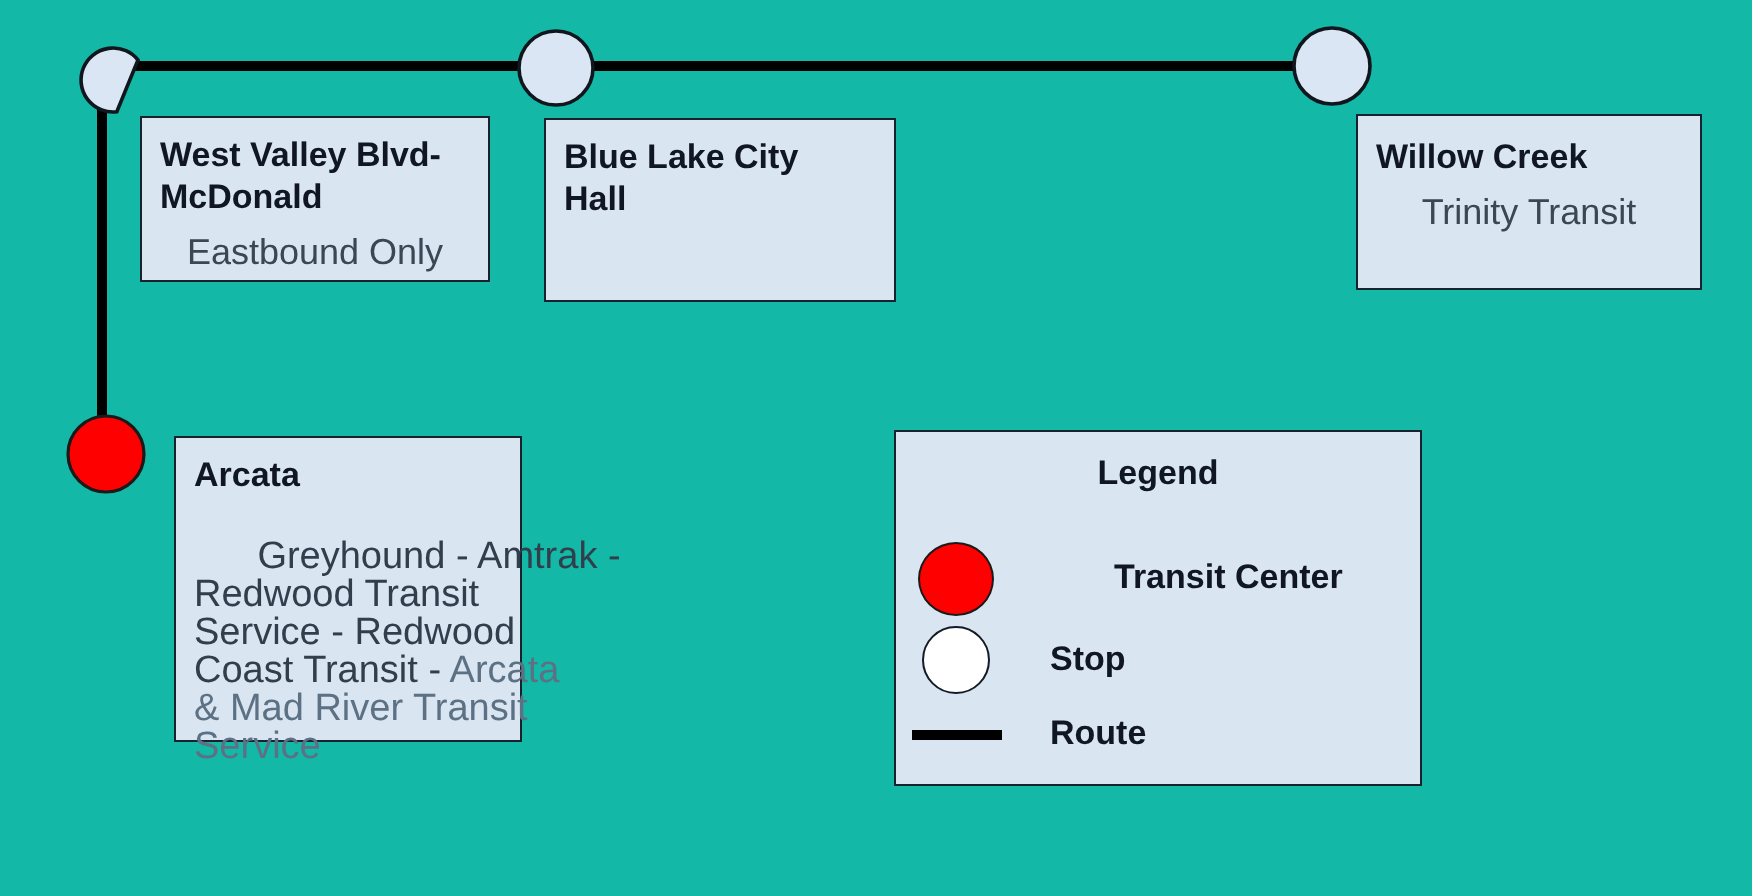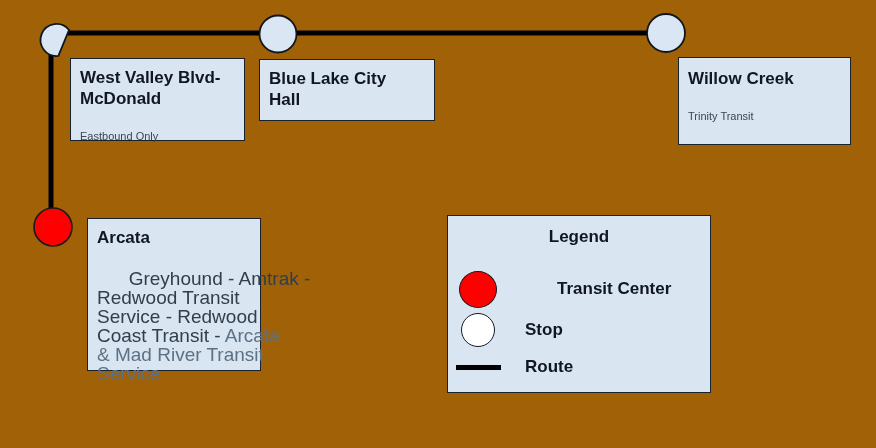--- a/index.html
+++ b/index.html
@@ -1,45 +1,46 @@
 <!DOCTYPE html>
 <html><head>
 <meta charset="utf-8">
 <style>
   html, body { margin: 0; padding: 0; background: #ffffff; }
   .stage {
     position: relative;
     width: 876px;
     height: 448px;
-    background: #a16207;
+    background: #14b8a6;
     font-family: "Liberation Sans", sans-serif;
     overflow: hidden;
   }
   .map-svg { position: absolute; left: 0; top: 0; }
 
   .box {
     position: absolute;
     box-sizing: border-box;
     background: #d9e5f1;
     border: 1.5px solid #18222e;
     padding: 8px 9px;
   }
   .box .title {
     font-weight: bold;
     font-size: 17px;
     line-height: 21px;
     color: #101623;
     white-space: pre;
   }
   .box .sub {
-    font-size: 11px;
+    font-size: 18px;
     line-height: 19px;
     color: #3a4754;
-    margin-top: 18px;
+    margin-top: 8px;
     white-space: pre;
+    text-align: center;
   }
   .box .desc {
     font-size: 19px;
     line-height: 19px;
     margin-top: 2px;
     white-space: pre;
   }
   .desc .part-primary { color: #313e4c; }
   .desc .part-secondary { color: #5d7185; }
 
@@ -100,21 +101,21 @@
 
     <circle cx="53" cy="227" r="19" fill="#fe0000" stroke="#1a1a1a" stroke-width="1.6"></circle>
   </svg>
 
   <div class="box" style="left:70px; top:58px; width:175px; height:83px;">
     <div class="title">West Valley Blvd-
 McDonald</div>
     <div class="sub">Eastbound Only</div>
   </div>
 
-  <div class="box" style="left:259px; top:59px; width:176px; height:62px;">
+  <div class="box" style="left:272px; top:59px; width:176px; height:92px;">
     <div class="title">Blue Lake City
 Hall</div>
   </div>
 
   <div class="box" style="left:678px; top:57px; width:173px; height:88px; padding-top:10px;">
     <div class="title">Willow Creek</div>
     <div class="sub">Trinity Transit</div>
   </div>
 
   <div class="box" style="left:87px; top:218px; width:174px; height:153px;">

